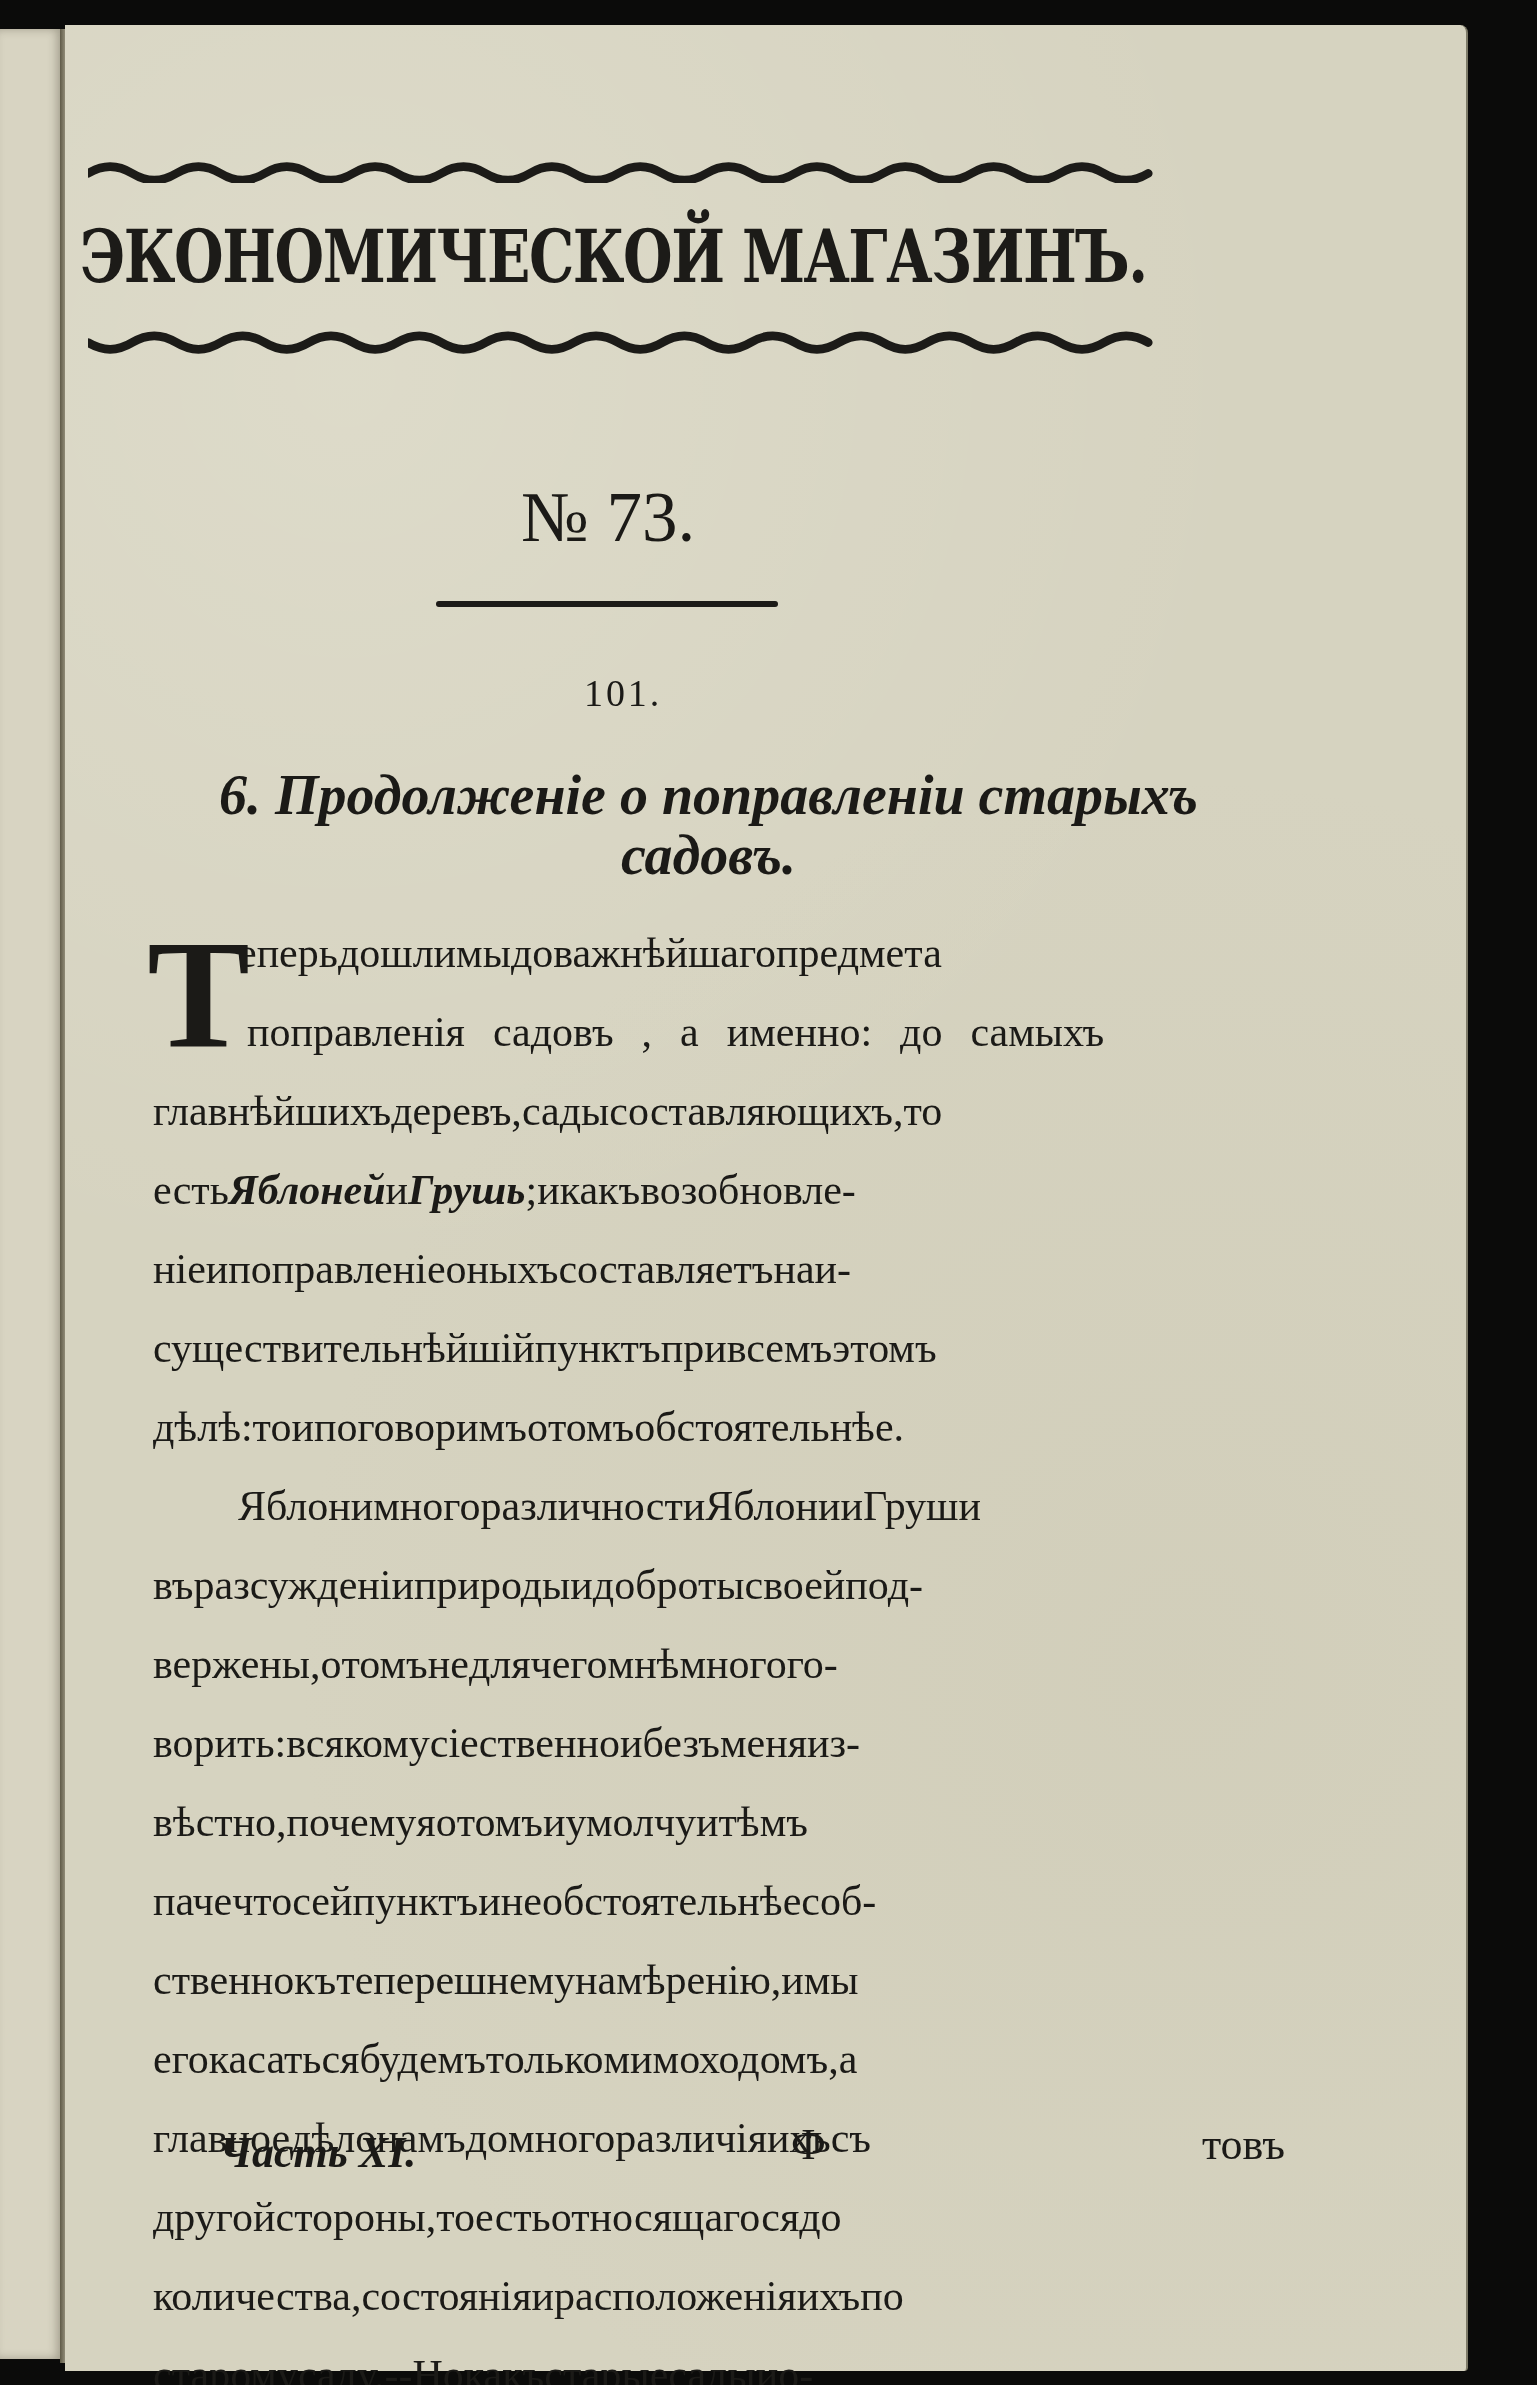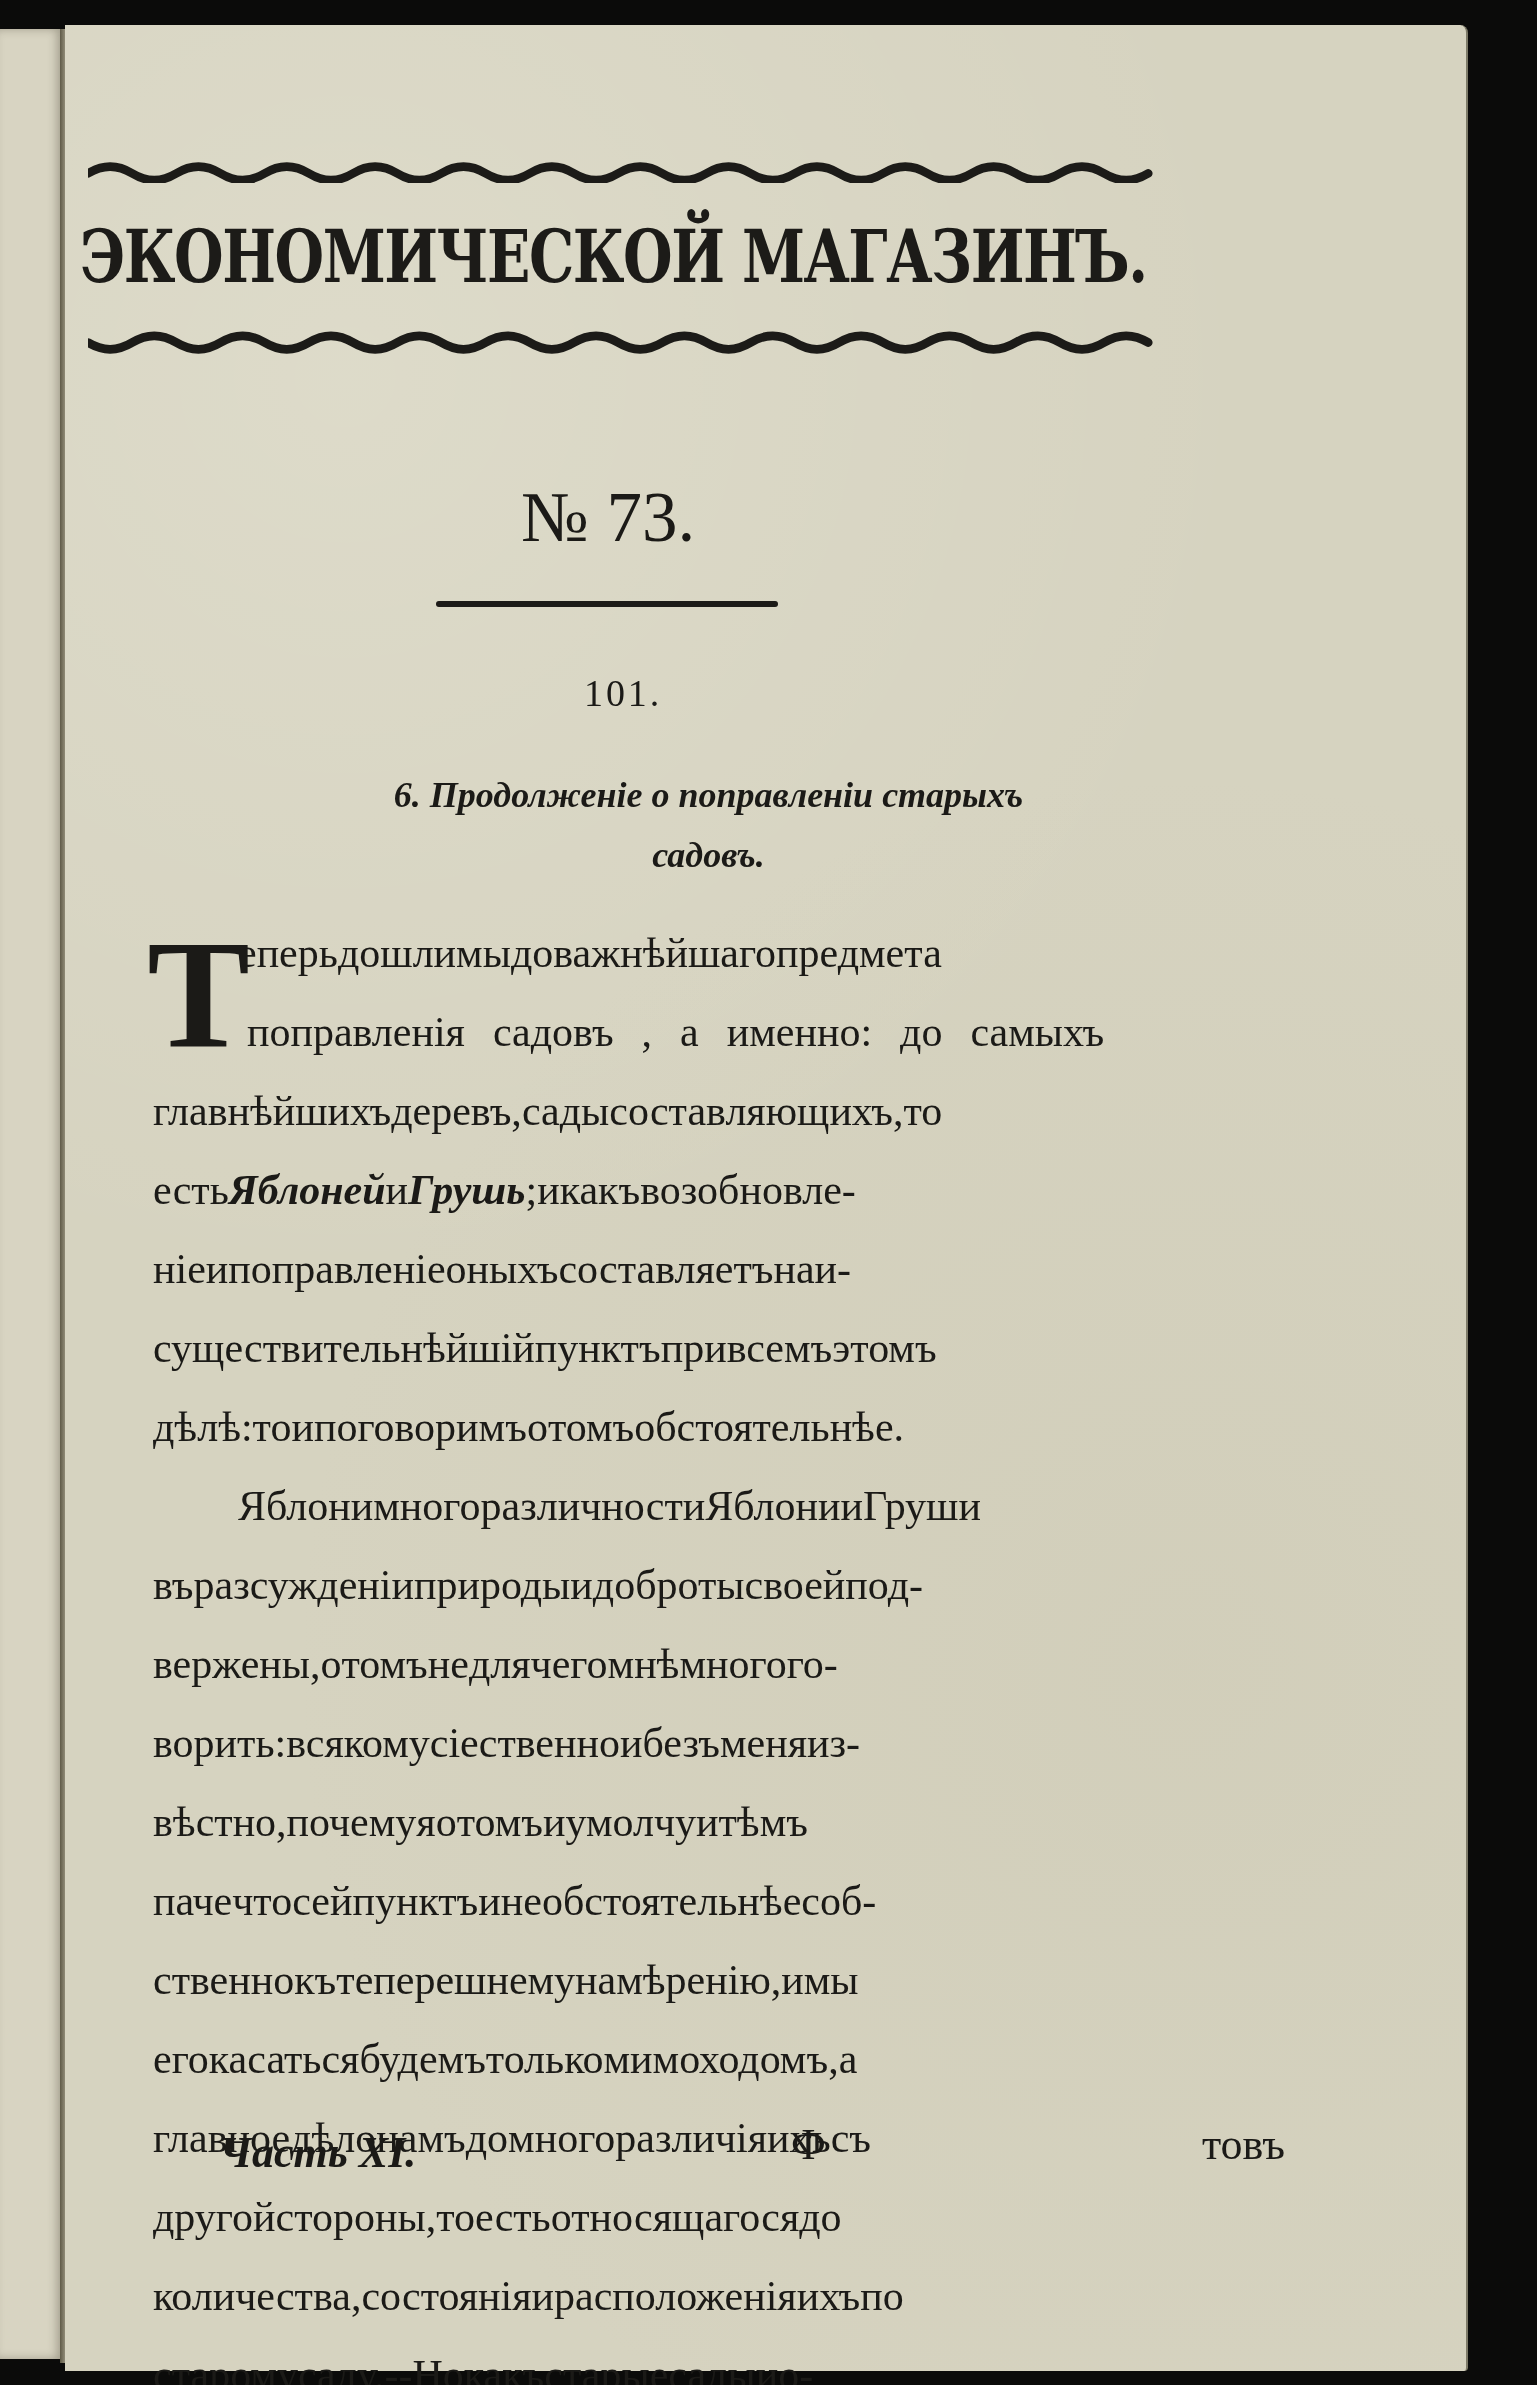--- a/index.html
+++ b/index.html
@@ -46,21 +46,21 @@
   }
   .rule {
     position:absolute; left:371px; top:576px; width:342px; height:5.8px; background:#1c1b18; border-radius:2.9px;
   }
   .page-number {
     position:absolute; left:519px; top:646px; font-size:38px; letter-spacing:2.9px;
     font-family:Liberation Serif, serif;
   }
   .heading {
     position:absolute; left:115px; top:740px; width:1057px; text-align:center;
-    font-size:36px; font-style:italic; font-weight:bold; line-height:60px;
+    font-size:56px; font-style:italic; font-weight:bold; line-height:60px;
     font-family:"Liberation Serif", serif;
   }
   .body {
     position:absolute; left:88px; top:889px; width:1129px;
     font-family:"Liberation Serif", serif; font-size:42px; line-height:79px;
   }
   .line { display:flex; justify-content:flex-start; white-space:nowrap; height:79px; }
   .indent { padding-left:85px; }
   .dropcap-wrap { position:relative; }
   .dropcap {

